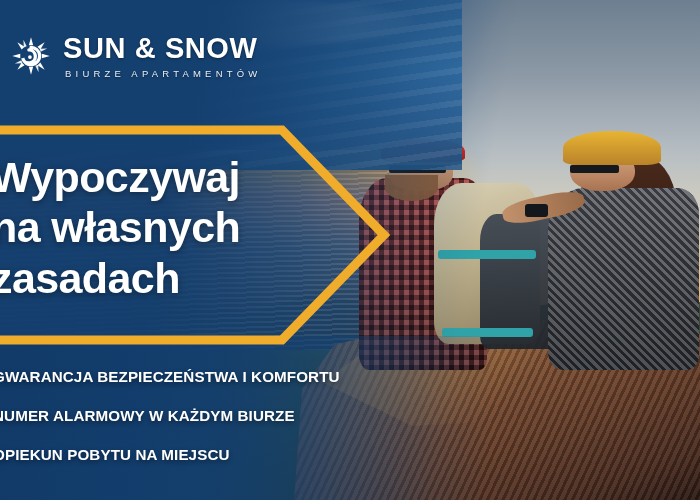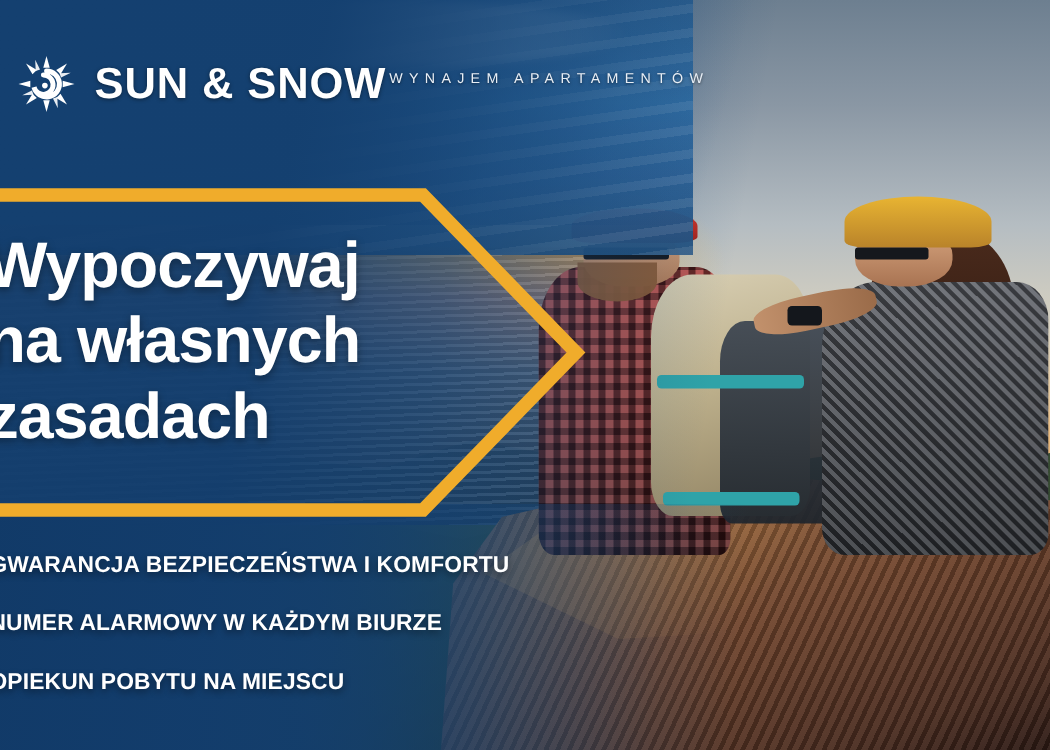--- a/index.html
+++ b/index.html
@@ -185,21 +185,21 @@
   
   .chevron{
     position:absolute;left:-40px;top:122px;width:432px;height:226px;
     pointer-events:none;
   }
   .chevron svg{display:block;width:100%;height:100%;}
 
   
   .logo{position:absolute;left:8px;top:33px;display:flex;align-items:center;gap:9px;}
   .logo-mark{width:46px;height:46px;flex:none;}
-  .logo-words{display:flex;flex-direction:row;line-height:1;}
+  .logo-words{display:flex;flex-direction:column;line-height:1;}
   .logo-title{
     color:#ffffff;font-size:29px;font-weight:700;letter-spacing:.6px;
     text-shadow:0 1px 3px rgba(0,0,0,.45);
   }
   .logo-sub{
     color:#e8eef5;font-size:9.5px;font-weight:400;letter-spacing:4.2px;
     margin-top:6px;margin-left:2px;text-shadow:0 1px 2px rgba(0,0,0,.5);
   }
 
   
@@ -279,21 +279,21 @@
           <path d="M42.5 54.5 L38 45.5 L42 44 Z" opacity=".9"></path>
           <path d="M54.5 21.5 L45.5 26 L44 22 Z" opacity=".9"></path>
           <path d="M9.5 42.5 L18.5 38 L20 42 Z" opacity=".9"></path>
         </g>
         <path d="M32 20 a12 12 0 1 1 -11.6 15 a9 9 0 1 0 8.7 -11.4" fill="none" stroke="#ffffff" stroke-width="4.6" stroke-linecap="round"></path>
         <circle cx="30.5" cy="33.5" r="2.6" fill="#ffffff"></circle>
       </svg>
     </span>
     <span class="logo-words">
       <span class="logo-title">SUN &amp; SNOW</span>
-      <span class="logo-sub">WYNAJEM APARTAMENTÓW</span>
+      <span class="logo-sub">BIURZE APARTAMENTÓW</span>
     </span>
   </div>
 
   <div class="headline">
     <span>Wypoczywaj</span>
     <span>na własnych</span>
     <span>zasadach</span>
   </div>
 
   <div class="features">

